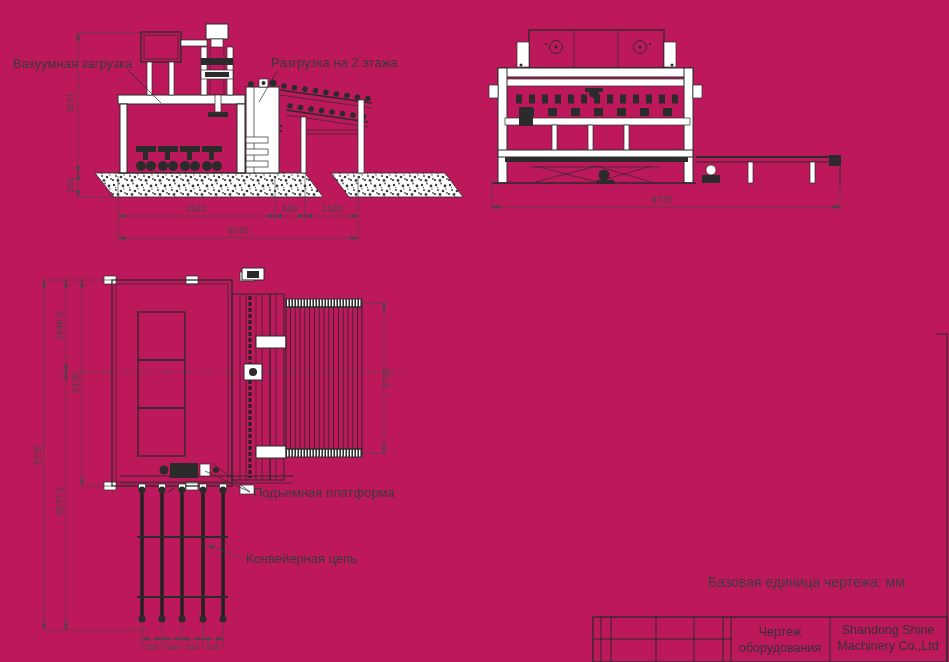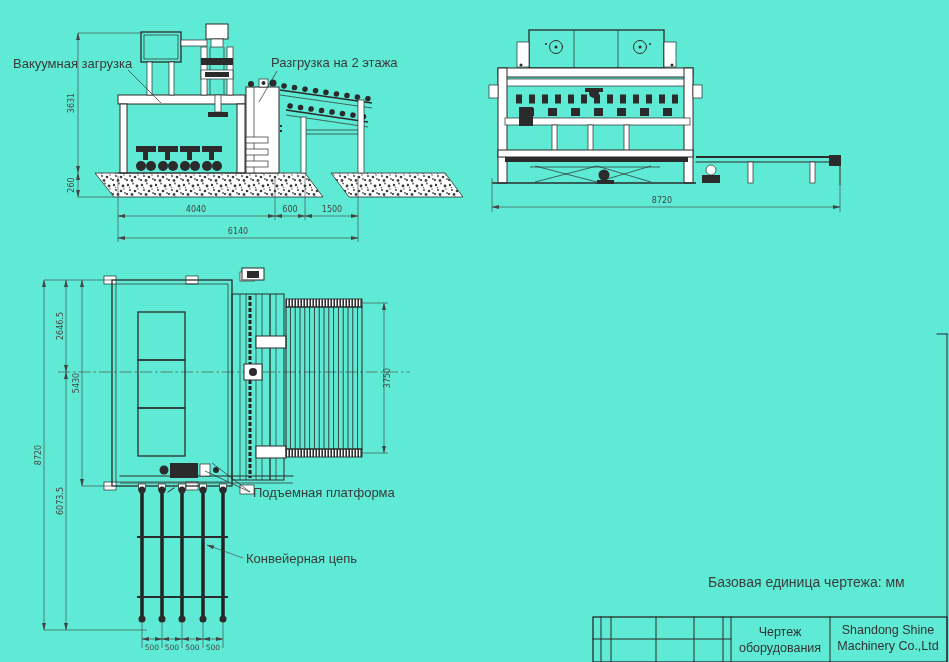--- a/index.html
+++ b/index.html
@@ -1,16 +1,16 @@
 <!DOCTYPE html>
 <html><head>
 <meta charset="utf-8">
 <style>
   html,body{margin:0;padding:0;background:#fff;}
-  #canvas{position:relative;width:949px;height:662px;background:#5eead4;overflow:hidden;
+  #canvas{position:relative;width:949px;height:662px;background:#be185d;overflow:hidden;
           font-family:"Liberation Sans",sans-serif;}
   svg{position:absolute;left:0;top:0;}
   .s {stroke:#2b2b2b;fill:none;stroke-width:1;stroke-linecap:square}
   .s7{stroke:#2b2b2b;fill:none;stroke-width:.7}
   .s12{stroke:#2b2b2b;fill:none;stroke-width:1.3}
   .s2{stroke:#2b2b2b;fill:none;stroke-width:2.2}
   .w {fill:#fff;stroke:#2b2b2b;stroke-width:1}
   .w7{fill:#fff;stroke:#2b2b2b;stroke-width:.7}
   .d {fill:#2b2b2b;stroke:none}
   .dim{stroke:#454545;stroke-width:.65;fill:none}

